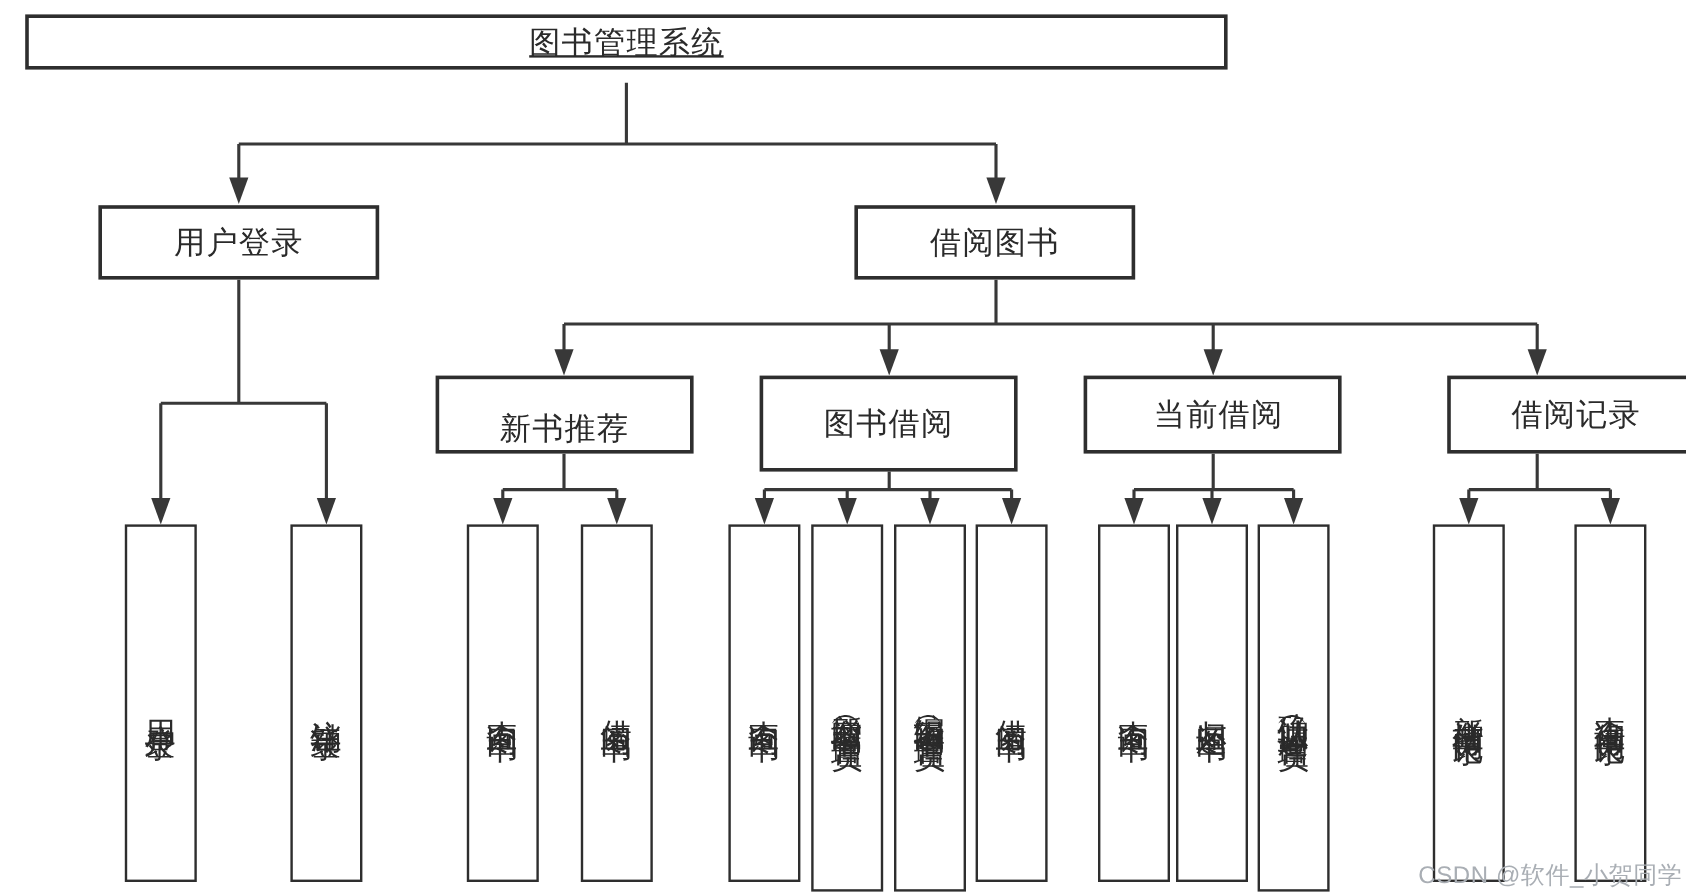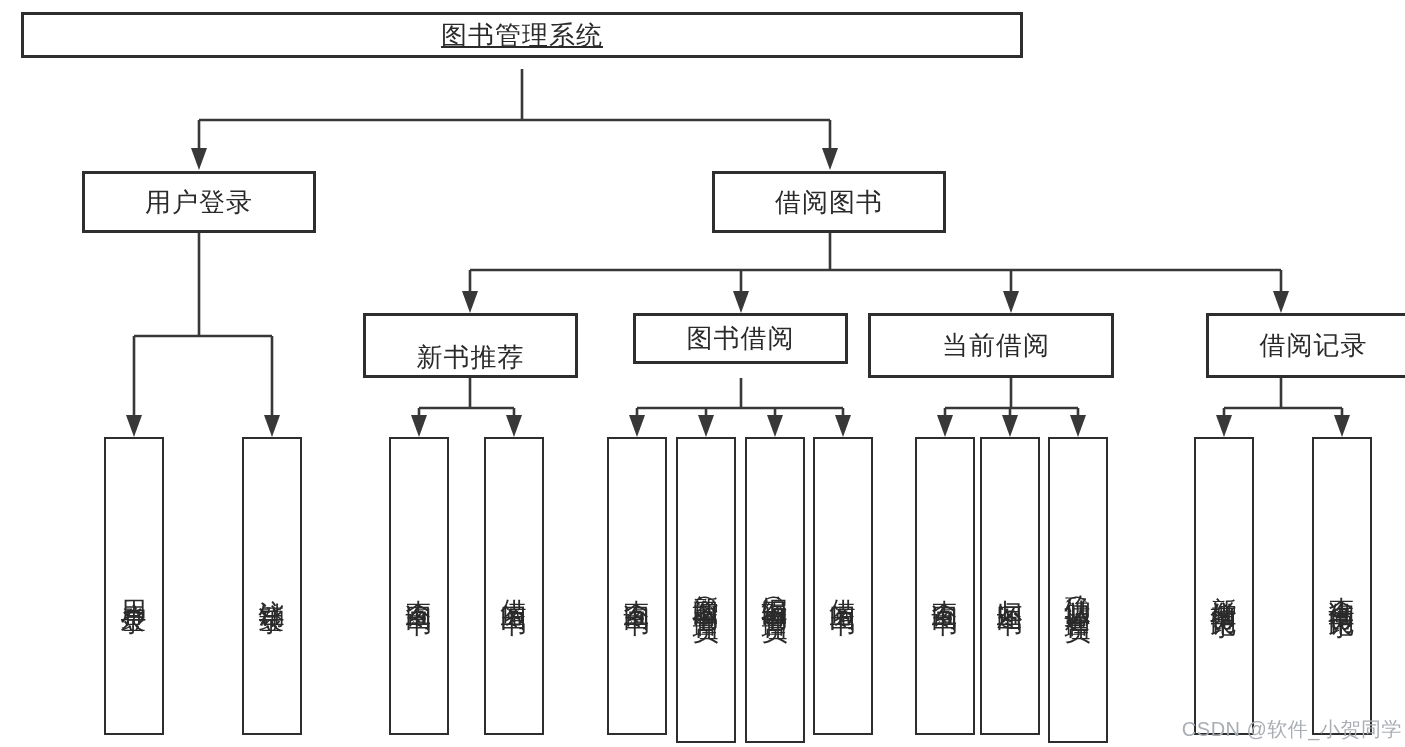--- a/index.html
+++ b/index.html
@@ -103,24 +103,24 @@
   <div class="node" style="left:82px; top:171px; width:234px; height:62px;">
     <span>用户登录</span>
   </div>
   <div class="node" style="left:712px; top:171px; width:234px; height:62px;">
     <span>借阅图书</span>
   </div>
 
   <div class="node" style="left:363px; top:313px; width:215px; height:65px;align-items:flex-end;">
     <span>新书推荐</span>
   </div>
-  <div class="node" style="left:633px; top:313px; width:215px; height:51px;">
+  <div class="node" style="left:633px; top:313px; width:215px; height:80px;">
     <span>图书借阅</span>
   </div>
-  <div class="node" style="left:868px; top:313px; width:246px; height:65px;padding-left:10px;">
+  <div class="node" style="left:903px; top:313px; width:215px; height:65px;padding-left:10px;">
     <span>当前借阅</span>
   </div>
   <div class="node" style="left:1173px; top:313px; width:215px; height:65px;margin-left:33px;">
     <span>借阅记录</span>
   </div>
 
   <div class="leaf" style="left:104px;">
     <span class="vtext">用户登录</span>
   </div>
   <div class="leaf" style="left:242px;">

